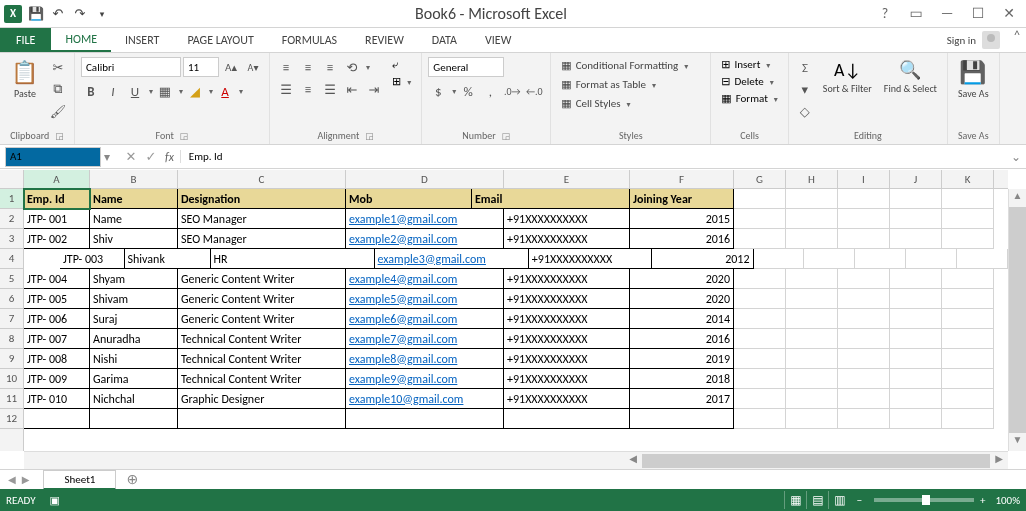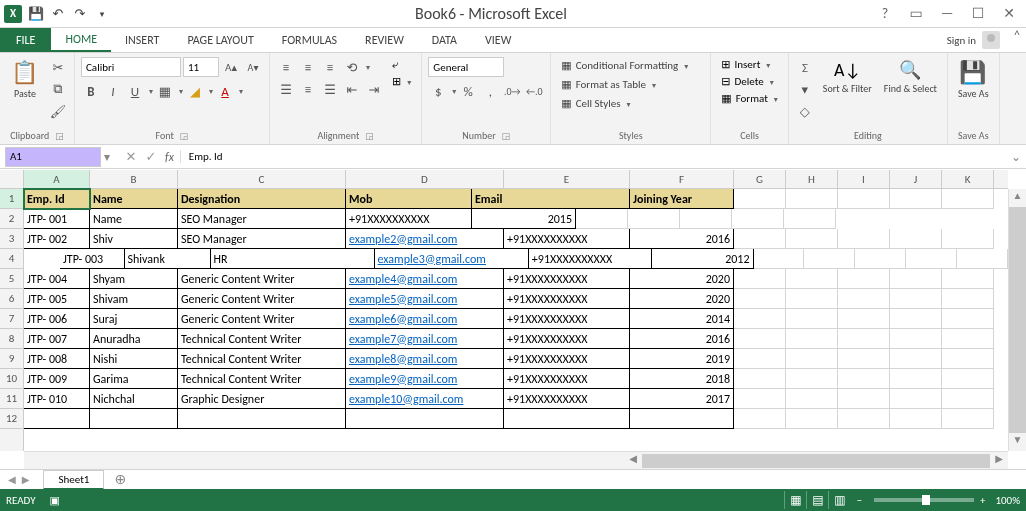--- a/index.html
+++ b/index.html
@@ -38,21 +38,21 @@
 .col { display: flex; flex-direction: column; gap: 2px; }
 .fontname { width: 100px; height: 20px; border: 1px solid #ccc; background: #fff; font-size: 11px; padding: 0 4px; }
 .fontsize { width: 36px; height: 20px; border: 1px solid #ccc; background: #fff; font-size: 11px; padding: 0 4px; }
 .numfmt { width: 76px; height: 20px; border: 1px solid #ccc; background: #fff; font-size: 11px; padding: 0 4px; }
 .menuico { font-size: 8px; color: #666; margin-left: 2px; }
 .style-btn { display:flex; align-items:center; gap:4px; padding:2px 4px; font-size:11px; color:#444; cursor:pointer;}
 .cell-btn {display:flex; align-items:center; gap:4px; padding:1px 4px; font-size:11px; cursor:pointer;}
 
 
 .fbar { height: 24px; display: flex; align-items: center; border-bottom: 1px solid #d4d4d4; background: #fff; }
-.namebox { width: 96px; height: 20px; border: 1px solid #ccc; margin-left: 5px; padding: 0 4px; font-size: 11px; background: #c4b5fd; }
+.namebox { width: 96px; height: 20px; border: 1px solid #ccc; margin-left: 5px; padding: 0 4px; font-size: 11px; background: #0369a1; }
 .fbar-btns { display: flex; gap: 0; margin-left: 8px; }
 .fbar-btns .smico { color: #999; }
 .fx { font-style: italic; color: #666; margin: 0 6px 0 4px; font-size: 12px; }
 .fcontent { border-left: 1px solid #ddd; padding-left: 8px; font-size: 11px; flex:1; }
 .fbar-expand { width:20px; text-align:center; color:#888; cursor:pointer; }
 
 
 .grid-area { position: absolute; top: 170px; bottom: 42px; left: 0; right: 0; overflow: hidden; }
 .corner { position:absolute; top:0; left:0; width:24px; height:19px; background:#f3f3f3; border-right:1px solid #ccc; border-bottom:1px solid #ccc; }
 .colheads { position:absolute; top:0; left:24px; right:18px; height:19px; display:flex; background:#f3f3f3; border-bottom:1px solid #ccc;}
@@ -73,21 +73,21 @@
 .vthumb { position:absolute; top:0; height:100%; width:100%; background:#cdcdcd; cursor:pointer;}
 .varrow{ height:18px; text-align:center; color:#888; font-size:10px; background:#f3f3f3; position:absolute; width:100%; cursor:pointer;}
 .hscroll { position:absolute; bottom:0; left:24px; right:18px; height:18px; background:#f3f3f3; border-top:1px solid #ddd; display:flex;}
 .hs-spacer{ width:600px;}
 .hs-arr { width:18px; text-align:center; color:#888; cursor:pointer; font-size:10px;}
 .hthumb{ flex:1; height:14px; background:#cdcdcd; margin:2px 0; cursor:pointer;}
 
 
 .sheettabs { position:absolute; bottom:22px; left:0; right:0; height:20px; background:#fff; border-top:1px solid #d4d4d4; display:flex; align-items:center;}
 .st-nav { display:flex; gap:6px; padding:0 8px; color:#999; font-size:10px;}
-.st-tab { padding:0 14px; height:20px; display:flex; align-items:center; border:1px solid #ccc; border-bottom:2px solid #217346; background:#fff; font-size:11px; cursor:pointer; margin-left:6px;}
+.st-tab { padding:0 20px; height:20px; display:flex; align-items:center; border:1px solid #ccc; border-bottom:2px solid #217346; background:#fff; font-size:11px; cursor:pointer; margin-left:6px;}
 .st-add { width:20px; height:20px; display:flex; align-items:center; justify-content:center; color:#888; cursor:pointer; font-size:14px; margin-left:6px;}
 
 
 .status { position:absolute; bottom:0; left:0; right:0; height:22px; background:#217346; color:#fff; display:flex; align-items:center; padding:0 6px; font-size:11px;}
 .status .spacer{flex:1;}
 .view-btn { width:22px; height:18px; display:inline-flex; align-items:center; justify-content:center; border-left:1px solid rgba(255,255,255,.3); cursor:pointer; font-size:12px;}
 .zoom-slider { width:100px; height:4px; background:rgba(255,255,255,.4); margin:0 6px; position:relative; cursor:pointer;}
 .zoom-thumb { position:absolute; left:48px; top:-3px; width:8px; height:10px; background:#fff; }
 .zoom-mark { position:absolute; left:50px; top:-2px; width:1px; height:8px; background:rgba(255,255,255,.6);}
 
@@ -327,20 +327,21 @@
         <div class="cell " style="width: 52px;"></div>
         <div class="cell " style="width: 52px;"></div>
         <div class="cell " style="width: 52px;"></div>
         <div class="cell " style="width: 52px;"></div>
         <div class="cell " style="width: 52px;"></div>
       </div>
       <div class="crow">
         <div class="cell bordered" style="width: 66px;">JTP- 001</div>
         <div class="cell bordered" style="width: 88px;">Name</div>
         <div class="cell bordered" style="width: 168px;">SEO Manager</div>
+        <div class="cell bordered email" style="width: 158px;">example1@gmail.com</div>
         <div class="cell bordered" style="width: 126px;">+91XXXXXXXXXX</div>
         <div class="cell bordered num" style="width: 104px;">2015</div>
         <div class="cell " style="width: 52px;"></div>
         <div class="cell " style="width: 52px;"></div>
         <div class="cell " style="width: 52px;"></div>
         <div class="cell " style="width: 52px;"></div>
         <div class="cell " style="width: 52px;"></div>
       </div>
       <div class="crow">
         <div class="cell bordered" style="width: 66px;">JTP- 002</div>

